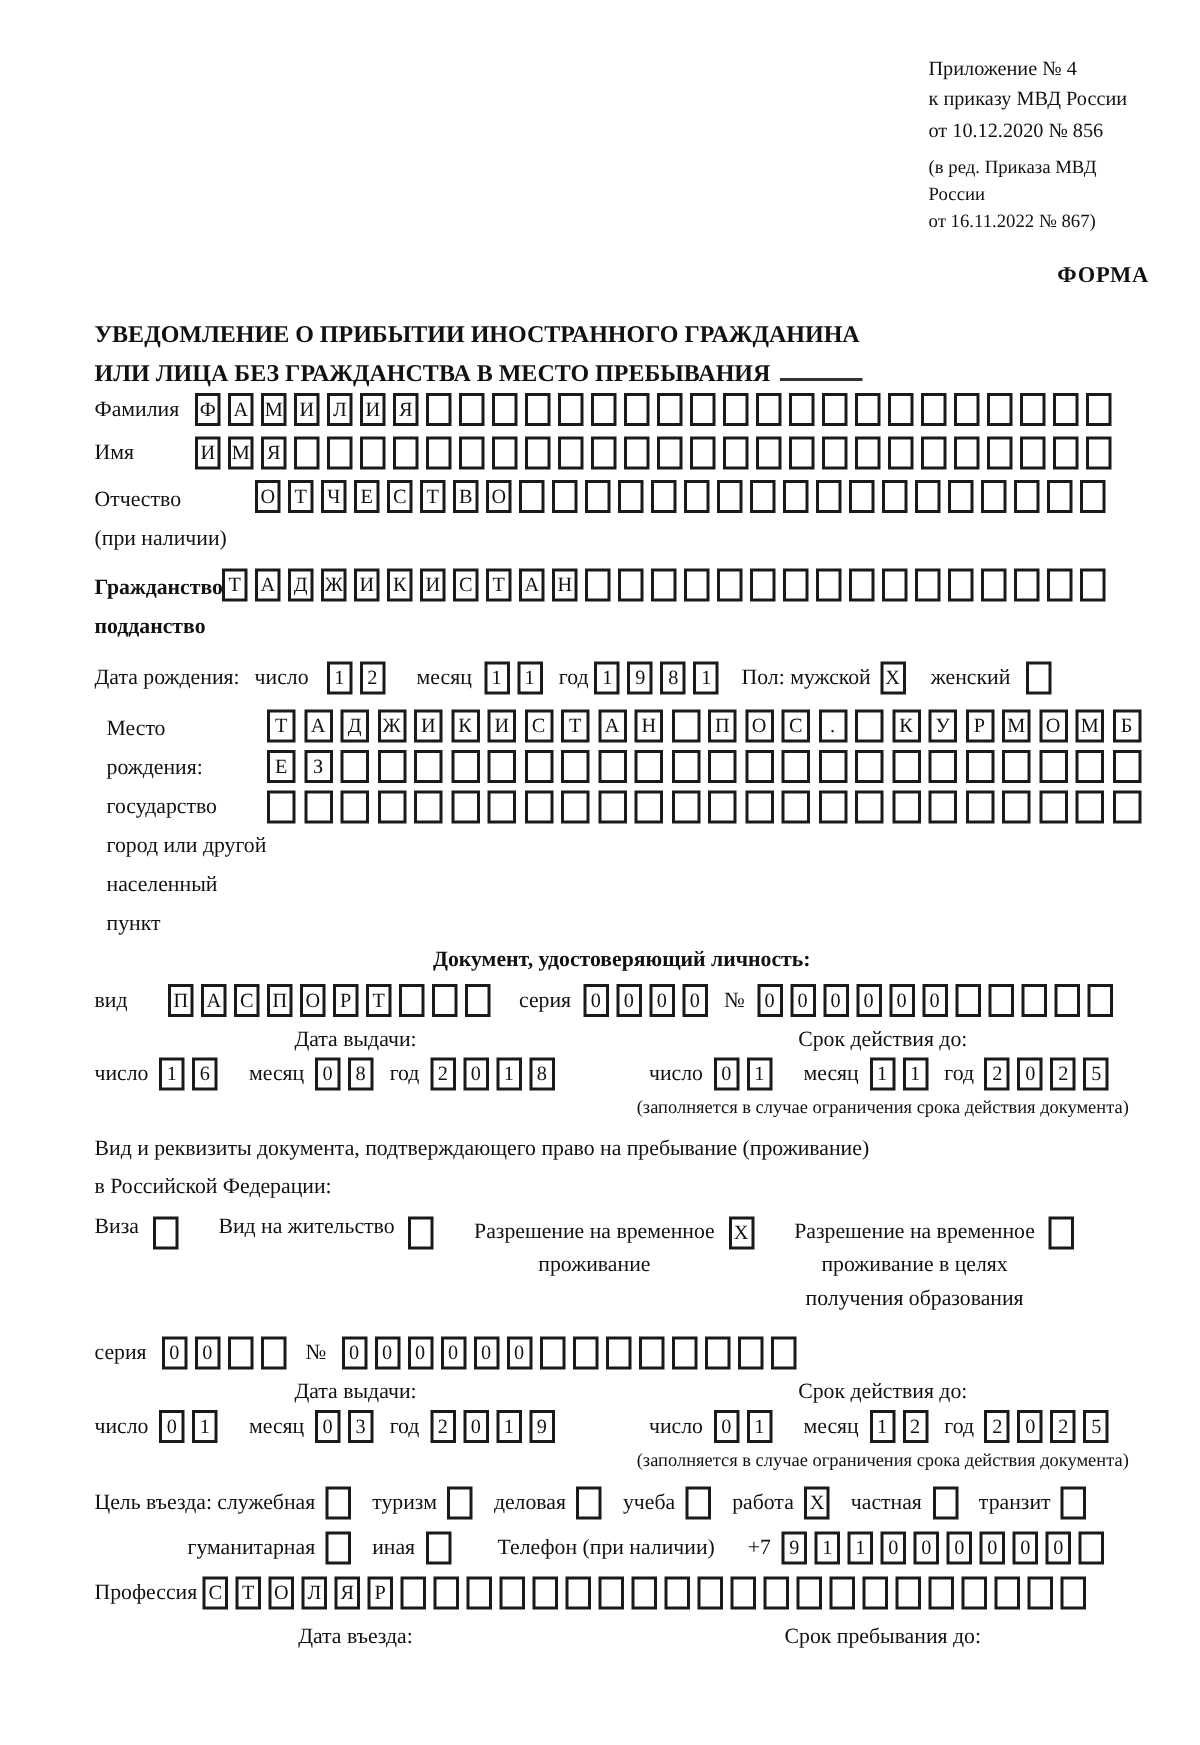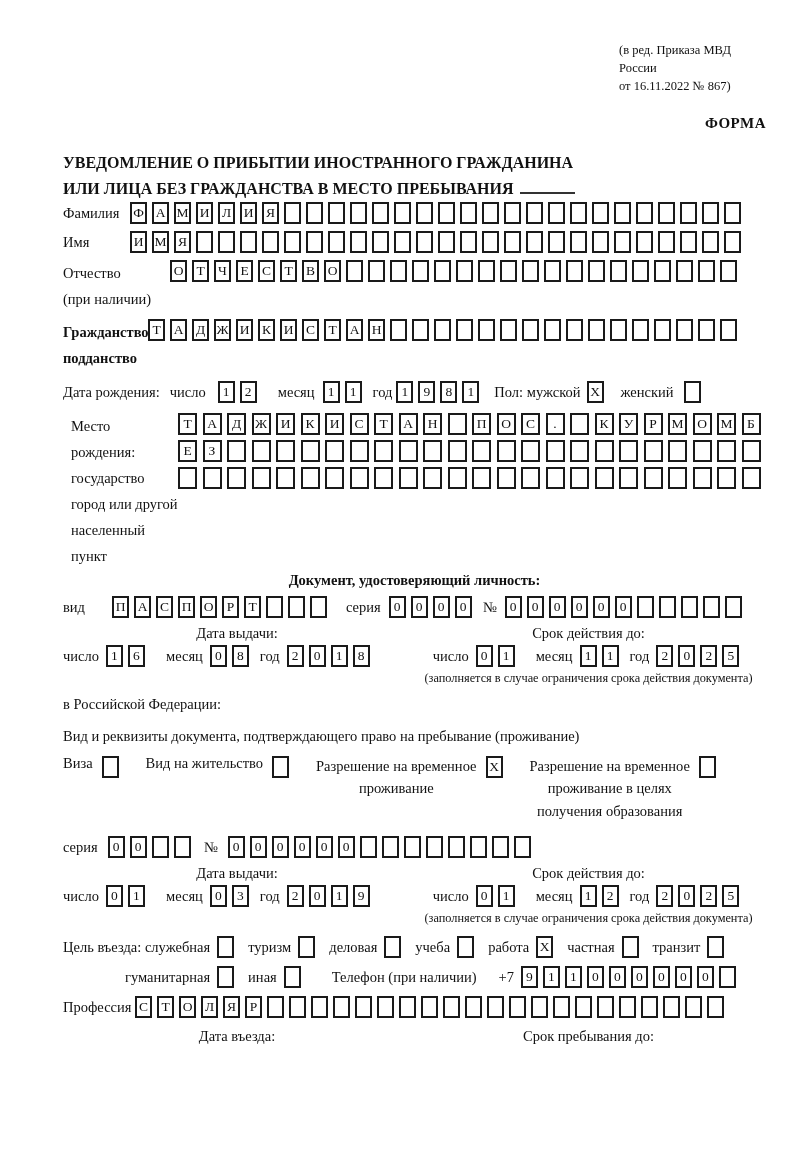--- a/index.html
+++ b/index.html
@@ -52,20 +52,23 @@
   .inline-row{display:flex;align-items:center;font-size:14.5px;margin-bottom:8px;flex-wrap:nowrap;}
   .inline-row .cells{margin-left:7px;}
   .igap{margin-left:9px;}
 </style>
 </head>
 <body>
 
 <div class="page">
 
   <div class="hdr">
+    <div style="white-space:pre-line;">Приложение № 4
+к приказу МВД России
+от 10.12.2020 № 856</div>
     <div class="sub" style="white-space:pre-line;">(в ред. Приказа МВД России
 от 16.11.2022 № 867)</div>
   </div>
   <div class="forma">ФОРМА</div>
 
   <div class="title">
     <div>УВЕДОМЛЕНИЕ О ПРИБЫТИИ ИНОСТРАННОГО ГРАЖДАНИНА</div>
     <div><span>ИЛИ ЛИЦА БЕЗ ГРАЖДАНСТВА В МЕСТО ПРЕБЫВАНИЯ</span><span class="blank"></span></div>
   </div>
 
@@ -401,22 +404,22 @@
             <span class="cell">2</span>
             <span class="cell">0</span>
             <span class="cell">2</span>
             <span class="cell">5</span>
           </div>
       </div>
       <div class="note">(заполняется в случае ограничения срока действия документа)</div>
     </div>
   </div>
 
+  <div class="plain" style="margin-top:8px;">Вид и реквизиты документа, подтверждающего право на пребывание (проживание)</div>
   <div class="plain">в Российской Федерации:</div>
-  <div class="plain" style="margin-top:8px;">Вид и реквизиты документа, подтверждающего право на пребывание (проживание)</div>
 
   <div class="permit-row">
     <span>Виза</span>
     <div class="cells">
         <span class="cell"></span>
       </div>
     <span class="pgap">Вид на жительство</span>
     <div class="cells">
         <span class="cell"></span>
       </div>

